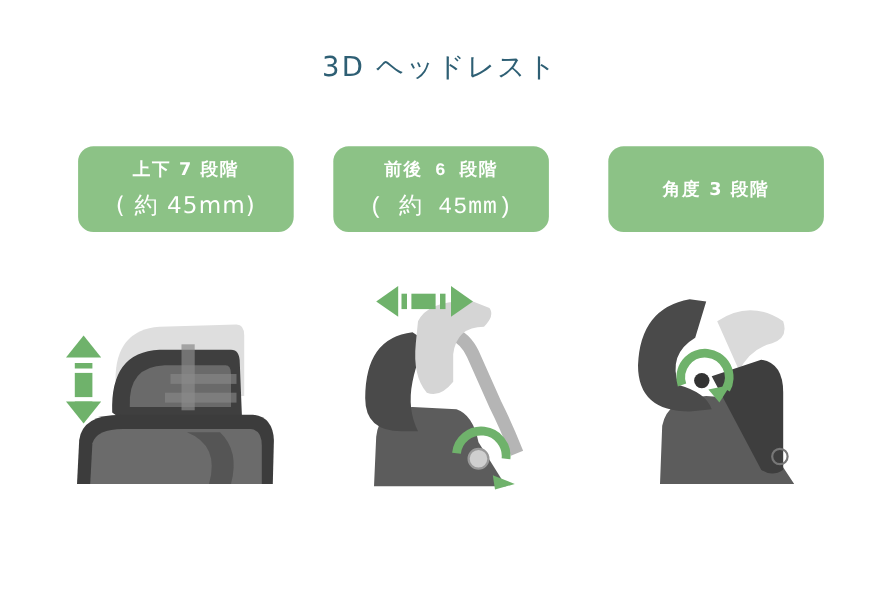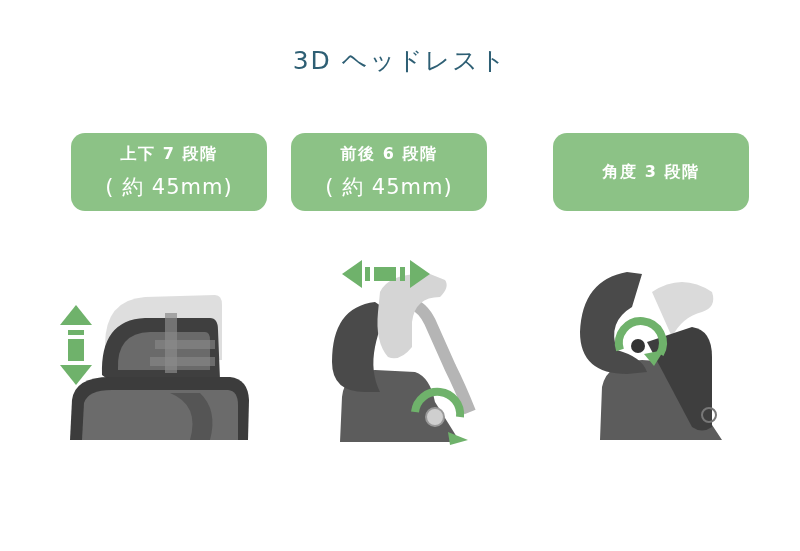--- a/index.html
+++ b/index.html
@@ -16,21 +16,21 @@
 </style>
 </head>
 <body>
 
 <div class="title">3D ヘッドレスト</div>
 
 <div class="label" style="left:54px;margin-left:17px;">
   <div class="l1">上下 7 段階</div>
   <div class="l2">( 約 45mm)</div>
 </div>
-<div class="label" style="left:291px;">
+<div class="label" style="left:303px;font-family:Liberation Mono, monospace;">
   <div class="l1">前後 6 段階</div>
   <div class="l2">( 約 45mm)</div>
 </div>
 <div class="label" style="left:553px;text-align:right;">
   <div class="l1">角度 3 段階</div>
 </div>
 
 <svg class="illus" style="left:50px;top:285px;" width="210" height="160" viewBox="0 0 210 160">
 
   <path d="M55,60 Q55,15 95,12 L165,10 Q172,10 172,20 L172,75 L60,78 Z" fill="#d6d6d6" opacity="0.8"></path>

